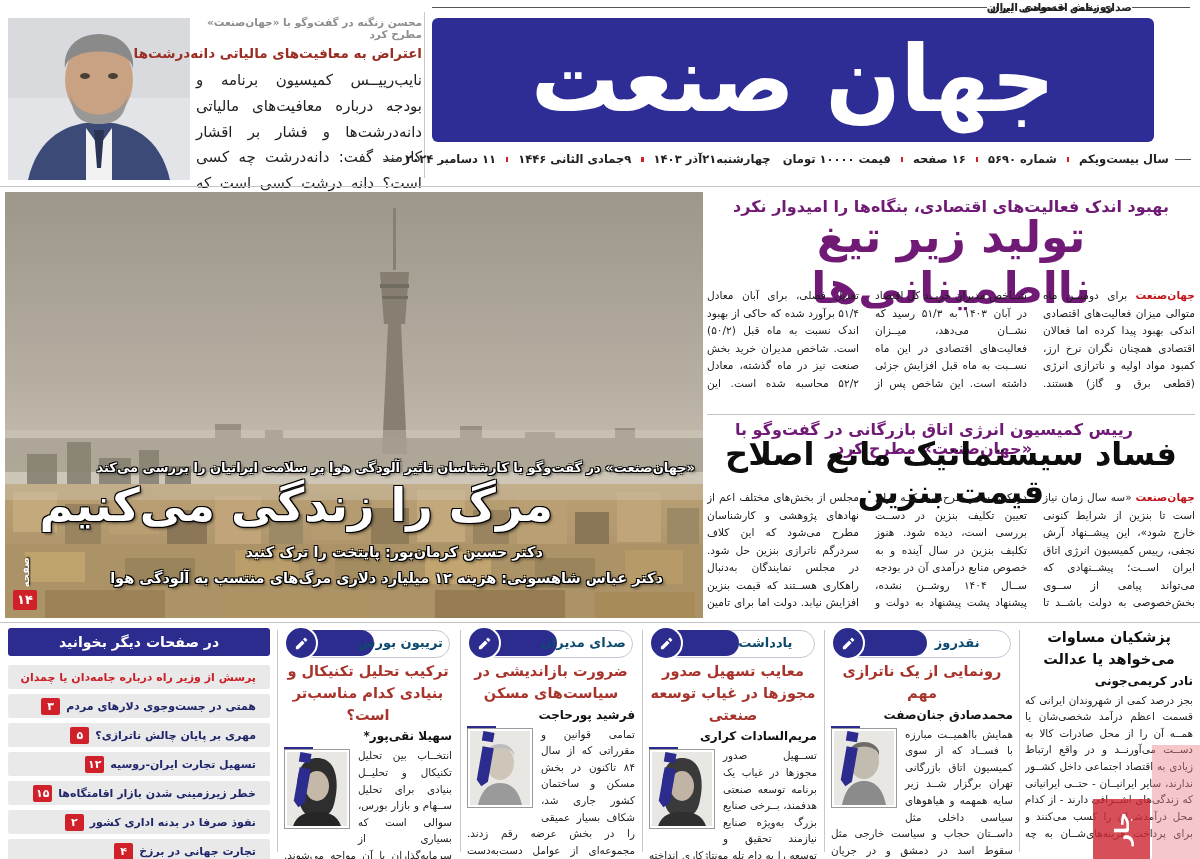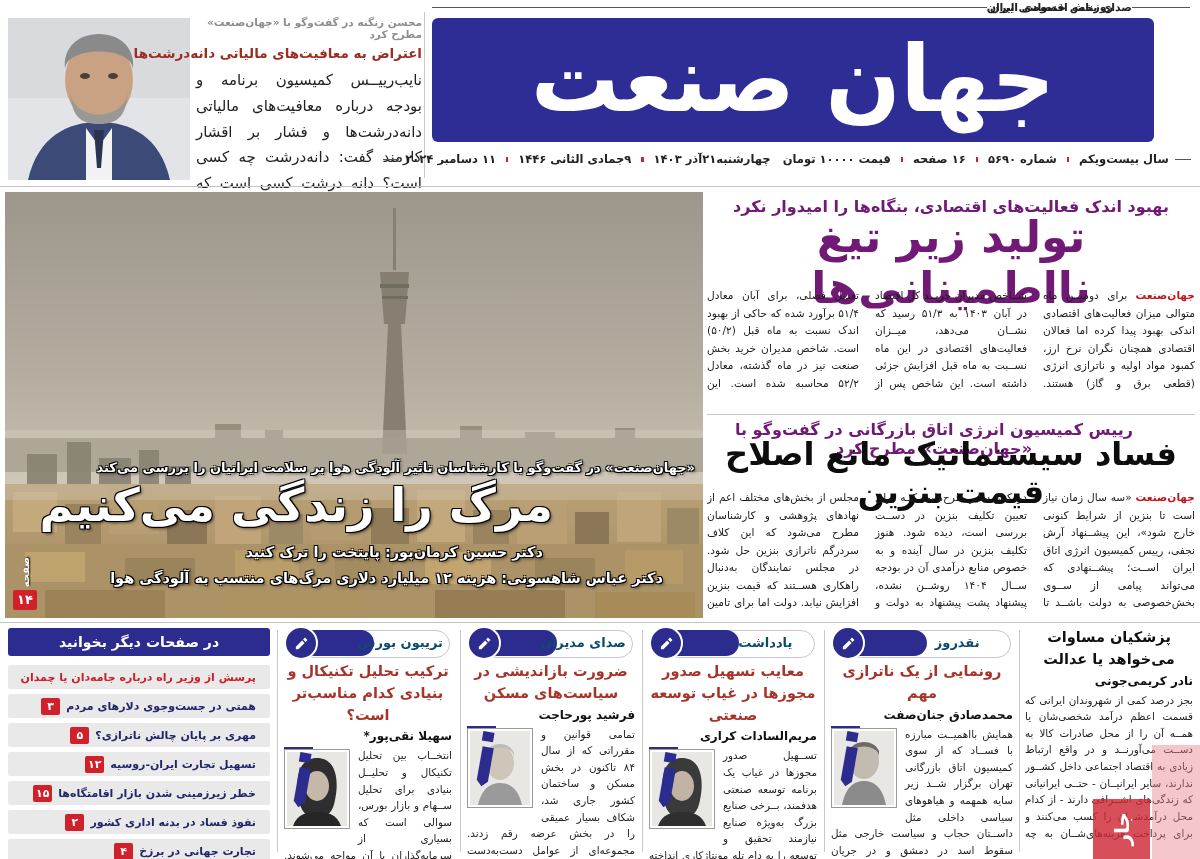--- a/index.html
+++ b/index.html
@@ -410,21 +410,21 @@
     </div>
     <div class="rm-item">
       <span class="rm-title">تسهیل تجارت ایران-روسیه</span>
       <span class="rm-badge">۱۲</span>
     </div>
     <div class="rm-item">
       <span class="rm-title">خطر زیرزمینی شدن بازار اقامتگاه‌ها</span>
       <span class="rm-badge">۱۵</span>
     </div>
     <div class="rm-item">
-      <span class="rm-title">نفوذ فساد در بدنه اداری کشور</span>
+      <span class="rm-title">نفوذ صرفا در بدنه اداری کشور</span>
       <span class="rm-badge">۲</span>
     </div>
     <div class="rm-item">
       <span class="rm-title">تجارت جهانی در برزخ</span>
       <span class="rm-badge">۴</span>
     </div>
   </div>
 
   <div class="abs" id="wm-strip"></div>
   <div class="abs" id="wm-box">

